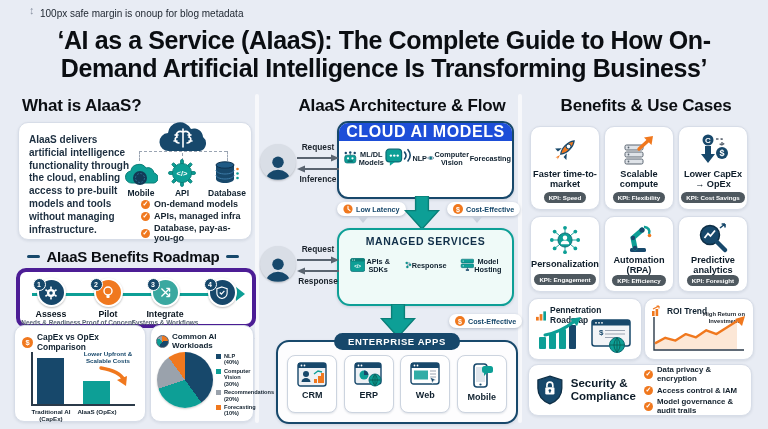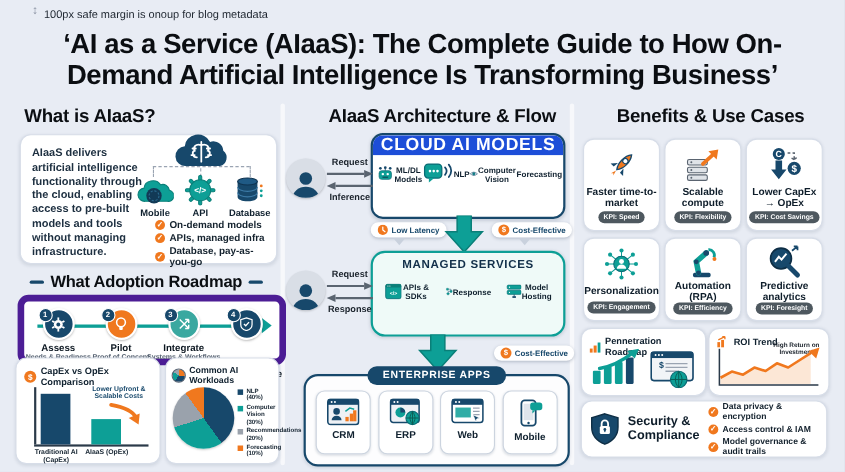--- a/index.html
+++ b/index.html
@@ -22,21 +22,21 @@
   .dash{border-left:1px dashed #9aa4b2;width:0;}
   .dash-h{border-top:1px dashed #9aa4b2;height:0;}
   .mini-ic{display:flex;flex-direction:column;align-items:center;width:44px;}
   .mini-ic .lbl{font-size:8.5px;font-weight:800;color:#10212f;margin-top:1px;}
   .chk{width:9px;height:9px;border-radius:50%;background:#f0781e;color:#fff;font-size:7px;font-weight:800;display:inline-flex;align-items:center;justify-content:center;flex:0 0 9px;}
   .wi-li{display:flex;align-items:center;gap:4px;font-size:9px;font-weight:700;color:#14222e;margin:2px 0;}
 
   
   .rm-head{display:flex;align-items:center;justify-content:center;gap:6px;}
   .rm-dash{width:13px;height:3px;background:#17486b;border-radius:2px;}
-  .rm-box{border:6px solid #4c1d95;border-radius:10px;background:#fff;}
+  .rm-box{border:4px solid #4c1d95;border-radius:10px;background:#fff;}
   .rm-line{left:12px;top:21px;width:206px;height:3px;background:#0d9f96;}
   .rm-arrow{left:216px;top:15px;width:0;height:0;border-left:9px solid #0d9f96;border-top:7px solid transparent;border-bottom:7px solid transparent;}
   .step{position:absolute;top:6px;width:56px;display:flex;flex-direction:column;align-items:center;}
   .step .circ{width:25px;height:25px;border-radius:50%;display:flex;align-items:center;justify-content:center;position:relative;border:2px solid #fff;box-shadow:0 1px 2px rgba(0,0,0,.25);}
   .step .num{position:absolute;left:-6px;top:-2px;width:11px;height:11px;border-radius:50%;background:#17486b;color:#fff;font-size:7px;font-weight:800;display:flex;align-items:center;justify-content:center;border:1px solid #fff;}
   .step .t{font-size:8.8px;font-weight:800;color:#0b1620;margin-top:2px;white-space:nowrap;}
   .step .s{font-size:6.4px;font-weight:600;color:#5a6675;white-space:nowrap;}
 
   
   .cc-head{display:flex;align-items:center;gap:4px;font-size:8.4px;font-weight:800;color:#10212f;padding:6px 7px 0 7px;}
@@ -155,21 +155,21 @@
         </div>
       <div class="wi-li">
           <span class="chk">✓</span>
           <span>Database, pay-as-you-go</span>
         </div>
     </div>
   </div>
 
   <div class="abs rm-head" style="left:14px;top:248px;width:238px;">
     <span class="rm-dash"></span>
-    <span class="h2" style="font-size:15px;">What Adoption Roadmap</span>
+    <span class="h2" style="font-size:15px;">AIaaS Benefits Roadmap</span>
     <span class="rm-dash"></span>
   </div>
   <div class="abs rm-box" style="left:16px;top:268px;width:232px;height:52px;">
     <div class="abs rm-line"></div>
     <div class="abs rm-arrow"></div>
     <div class="step" style="left:3px;">
       <div class="circ" style="background:#17486b;">
         <span class="num">1</span>
         <svg width="14" height="14" viewBox="0 0 24 24">
             <g fill="#fff">

